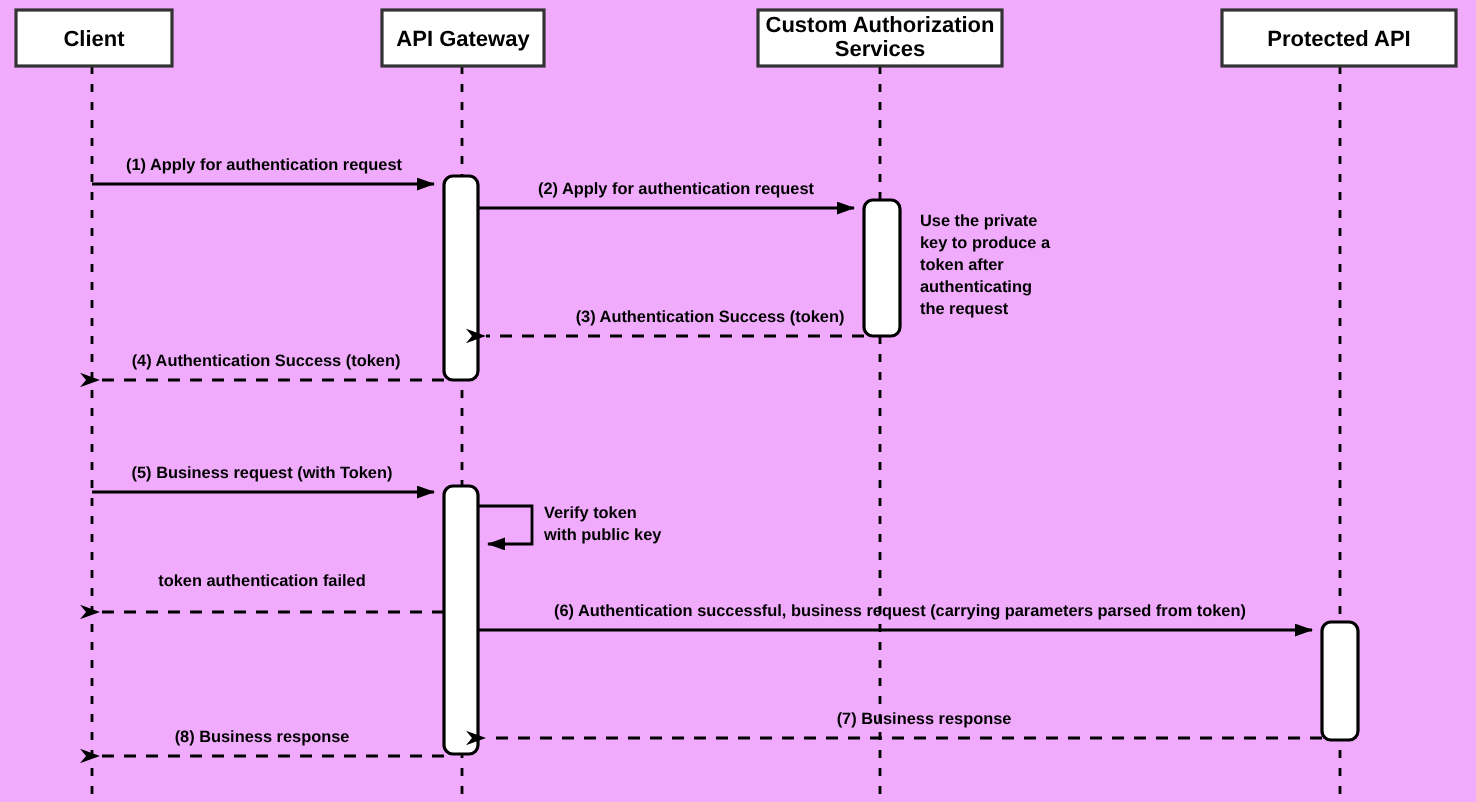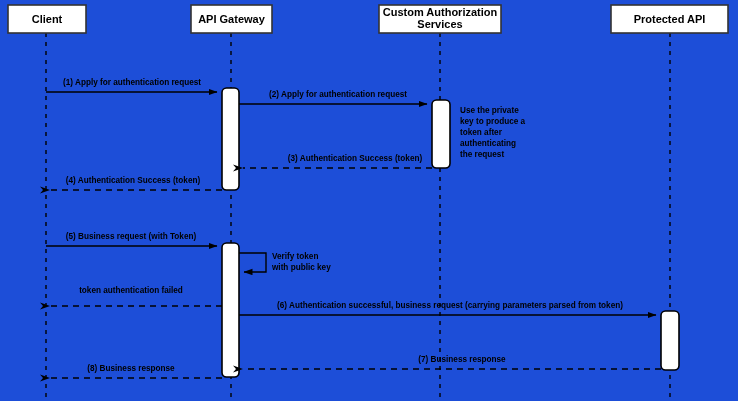--- a/index.html
+++ b/index.html
@@ -7,21 +7,21 @@
     padding: 0;
     background: #ffffff;
   }
   body {
     font-family: "Liberation Sans", sans-serif;
   }
   #diagram-root {
     position: relative;
     width: 738px;
     height: 401px;
-    background: #1d4ed8;
+    background: #f0abfc;
     overflow: hidden;
   }
   svg.seq {
     position: absolute;
     left: 0;
     top: 0;
     width: 738px;
     height: 401px;
   }
   .participant-box rect {

